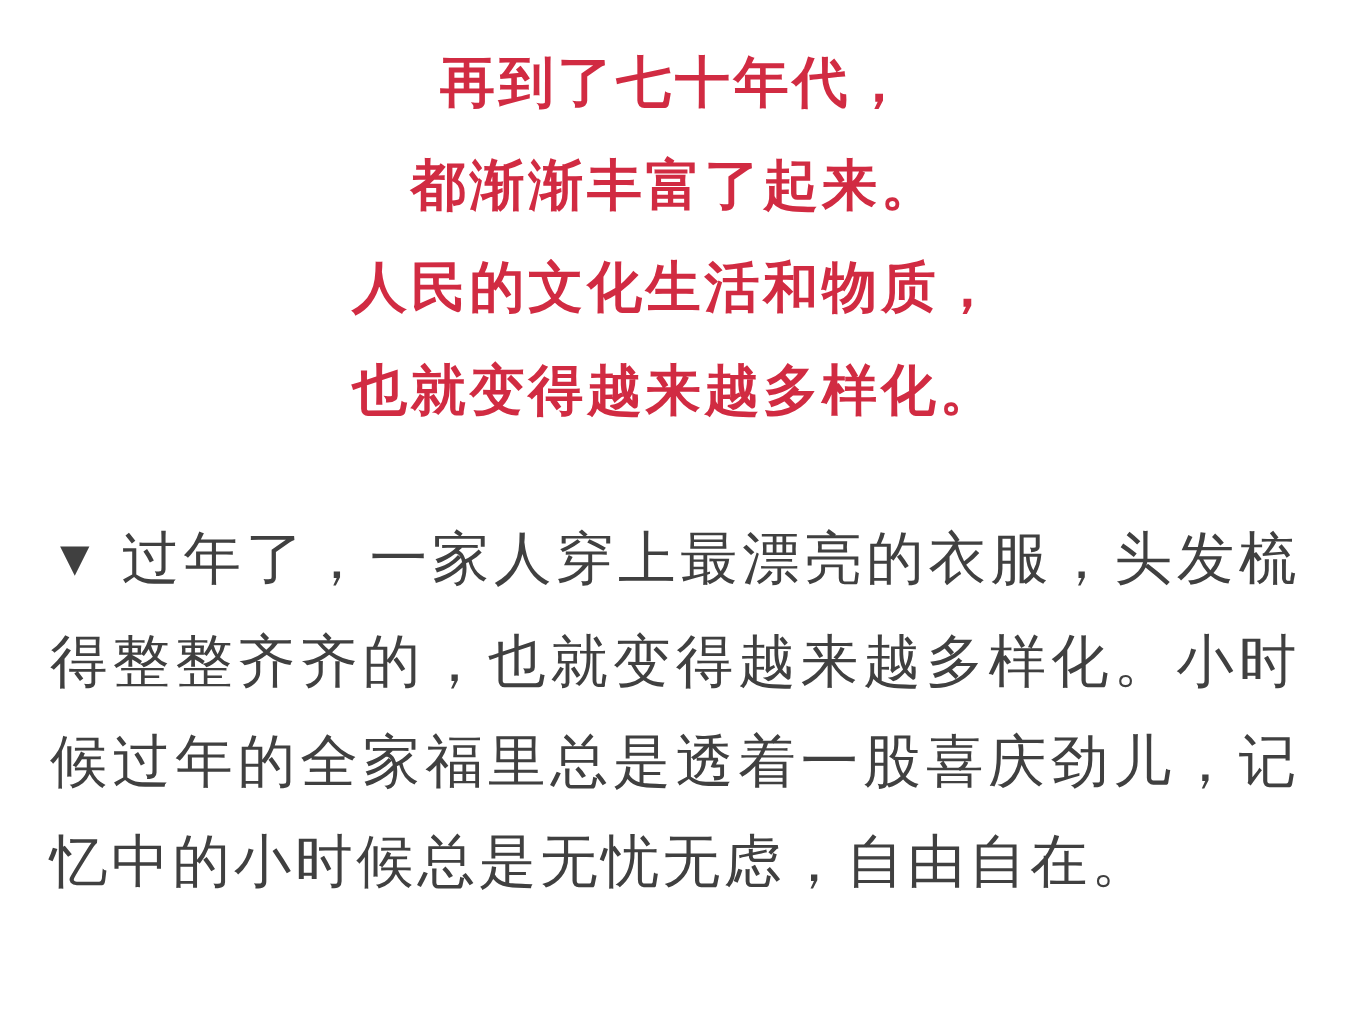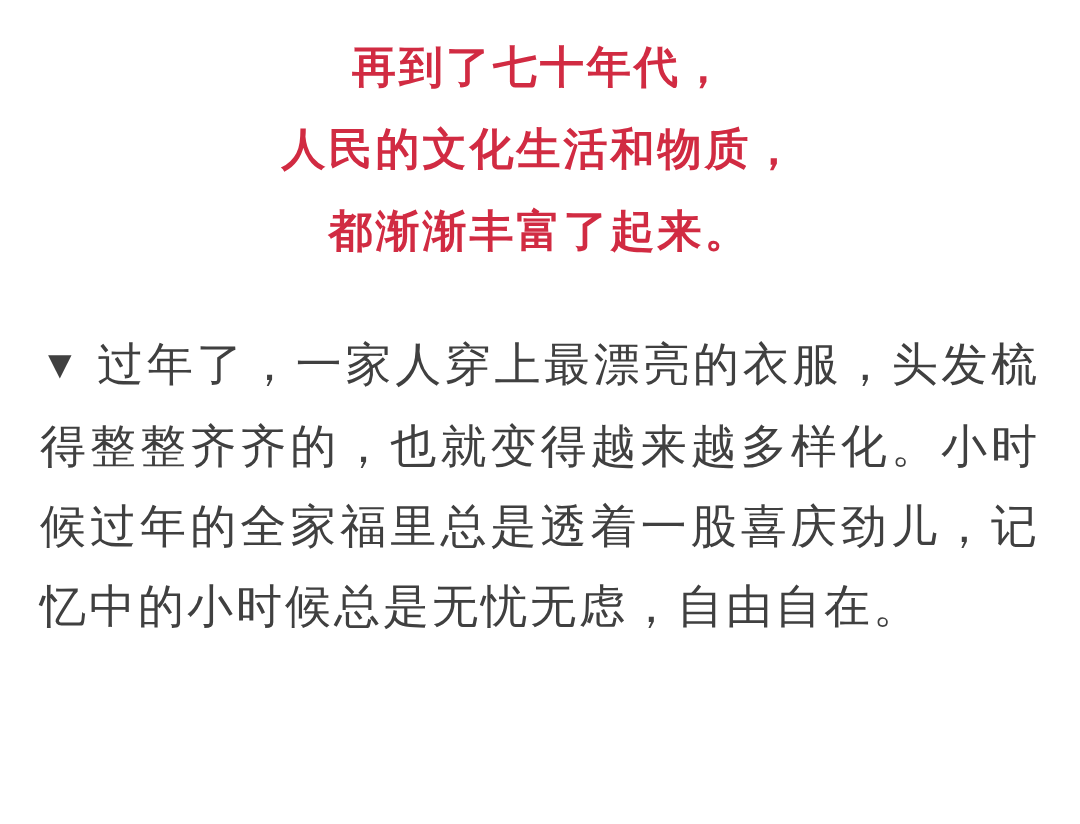--- a/index.html
+++ b/index.html
@@ -45,19 +45,20 @@
     transform: translateY(-2px);
   }
 </style>
 </head>
 <body>
 
 <div class="page">
 
   <div class="heading">
     <div class="heading-line">再到了七十年代，</div>
+    <div class="heading-line">都渐渐丰富了起来。</div>
     <div class="heading-line">人民的文化生活和物质，</div>
-    <div class="heading-line">都渐渐丰富了起来。</div>
+    <div class="heading-line">也就变得越来越多样化。</div>
   </div>
 
   <p class="body-para"><span class="marker">▼</span><span>过年了，一家人穿上最漂亮的衣服，头发梳得整整齐齐的，也就变得越来越多样化。小时候过年的全家福里总是透着一股喜庆劲儿，记忆中的小时候总是无忧无虑，自由自在。</span></p>
 
 </div>
 
 </body></html>

